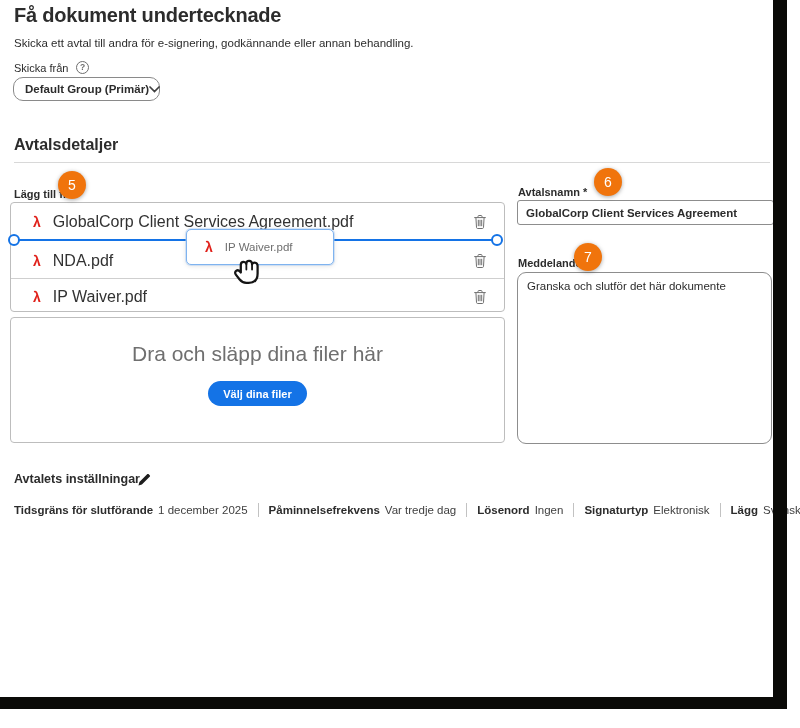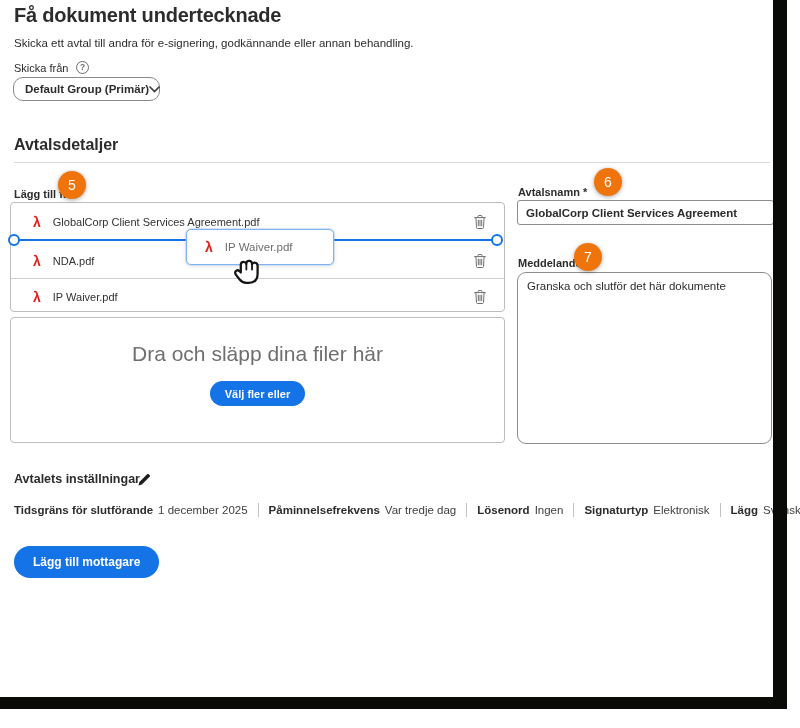--- a/index.html
+++ b/index.html
@@ -32,21 +32,21 @@
   .badge-6 { left:594px; top:168px; }
   .badge-7 { left:574px; top:243px; }
 
   .filebox { position:absolute; left:10px; top:202px; width:495px; height:110px; border:1px solid #bdbdbd;
              border-radius:4px; background:#fff; }
   .file-row { position:absolute; left:0; width:100%; height:36px; display:flex; align-items:center; padding:0 16px 0 22px; }
   .file-row-1 { top:1px; }
   .file-row-2 { top:40px; }
   .file-row-3 { top:75px; border-top:1px solid #cfcfcf; }
   .pdf-glyph { font-size:14px; font-weight:700; color:#e0211b; margin-right:12px; line-height:1; }
-  .file-name { font-size:11px; color:#323232; flex:1; white-space:nowrap; overflow:hidden; }
+  .file-name { font-size:16px; color:#323232; flex:1; white-space:nowrap; overflow:hidden; }
   .trash-btn { width:16px; height:17px; background:none; border:none; cursor:pointer; padding:0; display:flex;
                align-items:center; justify-content:center; }
 
   .drop-line { position:absolute; left:19px; top:239px; width:473px; height:2px; background:#1473e6; z-index:18; }
   .drop-dot { position:absolute; top:234px; width:12px; height:12px; border:2px solid #1473e6; border-radius:50%;
               background:#fff; z-index:19; }
   .drop-dot-left { left:8px; }
   .drop-dot-right { left:491px; }
 
   .ghost-card { position:absolute; left:186px; top:229px; width:148px; height:36px; background:#fff;
@@ -172,21 +172,21 @@
   </div>
 
   <svg class="hand-cursor" viewBox="0 0 32 32">
     <path d="M11.2 14.2 L11.2 11.9 C11.2 10.7 12 9.9 13.1 9.9 C13.9 9.9 14.6 10.4 14.9 11.2 L14.9 10.6 C15.1 9.7 15.9 9.1 16.9 9.2 C17.9 9.3 18.6 10.1 18.7 11.1 L18.7 11.5 C19.1 10.7 20 10.3 20.9 10.5 C21.9 10.8 22.4 11.5 22.4 12.5 L22.4 17.6 C22.4 21.7 20.1 23.9 16.4 23.9 L14.9 23.9 C12.9 23.9 11.6 23.2 10.3 21.5 L7.9 18.4 C7.2 17.5 7.3 16.5 8.1 15.9 C8.9 15.3 9.9 15.5 10.6 16.3 L11.2 17 Z" fill="#ffffff" stroke="#141414" stroke-width="1.5" stroke-linejoin="round"></path>
     <line x1="14.9" y1="11.4" x2="14.9" y2="15" stroke="#141414" stroke-width="1.2" stroke-linecap="round"></line>
     <line x1="18.7" y1="11.6" x2="18.7" y2="15" stroke="#141414" stroke-width="1.2" stroke-linecap="round"></line>
   </svg>
 
   <div class="dropzone">
     <div class="dropzone-text">Dra och släpp dina filer här</div>
-    <button class="btn-blue dropzone-btn">Välj fler eller</button>
+    <button class="btn-blue dropzone-btn">Välj dina filer</button>
   </div>
 
   <span class="field-label name-label">Avtalsnamn *</span>
   <div class="badge badge-6">6</div>
   <input class="name-input" type="text" value="GlobalCorp Client Services Agreement" style="">
 
   <span class="field-label msg-label">Meddelande</span>
   <div class="badge badge-7">7</div>
   <textarea class="msg-box" style="">Granska och slutför det här dokumente</textarea>
 
@@ -217,18 +217,17 @@
       <span class="setting-label">Signaturtyp</span>
       <span class="setting-value">Elektronisk</span>
     </span>
     <span class="setting-sep"></span>
     <span class="setting-item">
       <span class="setting-label">Lägg</span>
       <span class="setting-value">Svenska</span>
     </span>
   </div>
 
-  <button class="btn-blue add-recipient-btn">Lägg till mottagare</button>
 
   <div class="frame-right"></div>
   <div class="frame-bottom"></div>
 
 </div>
 
 </body></html>

